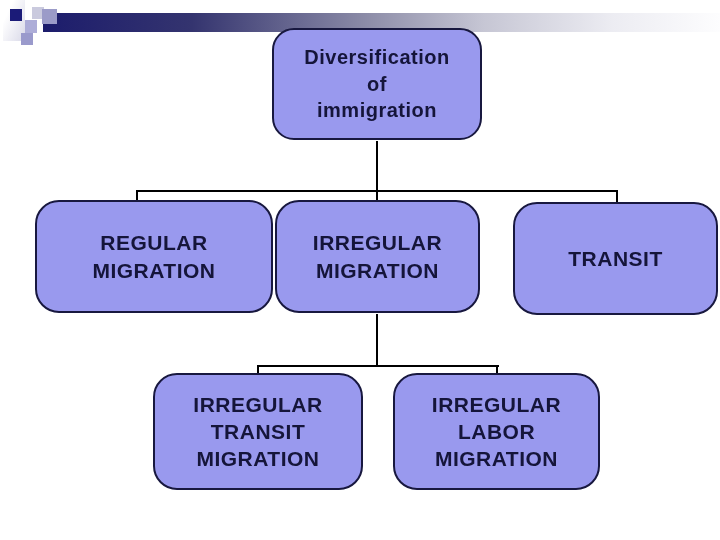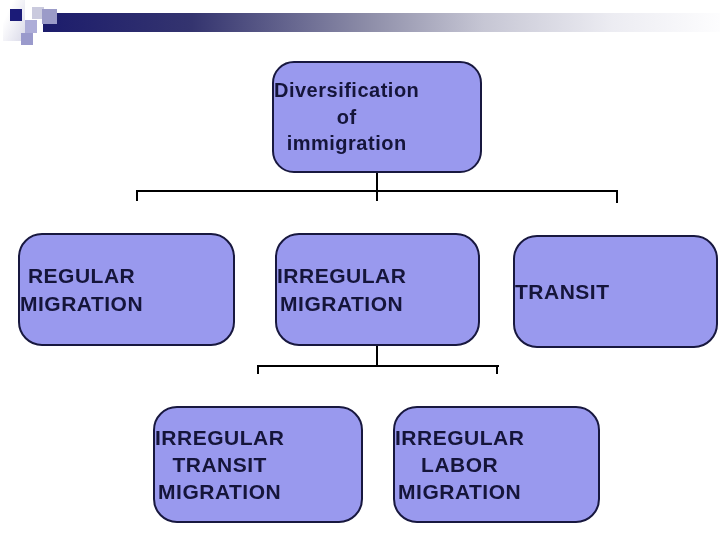--- a/index.html
+++ b/index.html
@@ -47,35 +47,35 @@
   .c-t3 { left: 257px; top: 365px; width: 2px; height: 9px; }
   .c-t4 { left: 496px; top: 365px; width: 2px; height: 9px; }
   
   .node {
     position: absolute;
     background: var(--box_fill, #9999ee);
     border: 2px solid var(--box_border, #18183f);
     border-radius: 24px;
     display: flex;
     align-items: center;
+    justify-content: center;
     box-sizing: border-box;
-    margin-top: 33px;
   }
   .node-label {
     color: var(--text_color, #15153a);
     font-weight: bold;
     font-size: 21px;
     line-height: 1.3;
     text-align: center;
     white-space: pre-line;
     letter-spacing: 0.5px;
   }
   .node-root     { left: 272px; top:  28px; width: 210px; height: 112px; border-radius: 22px; }
   .node-root .node-label { font-size: 20px; line-height: 1.32; }
-  .node-regular  { left:  18px; top: 200px; width: 217px; height: 113px; }
+  .node-regular  { left:  35px; top: 200px; width: 238px; height: 113px; }
   .node-irregular{ left: 275px; top: 200px; width: 205px; height: 113px; }
   .node-asylum   { left: 513px; top: 202px; width: 205px; height: 113px; }
   .node-transit  { left: 153px; top: 373px; width: 210px; height: 117px; }
   .node-labor    { left: 393px; top: 373px; width: 207px; height: 117px; }
 </style>
 </head>
 <body>
 
 <div class="slide">
 

